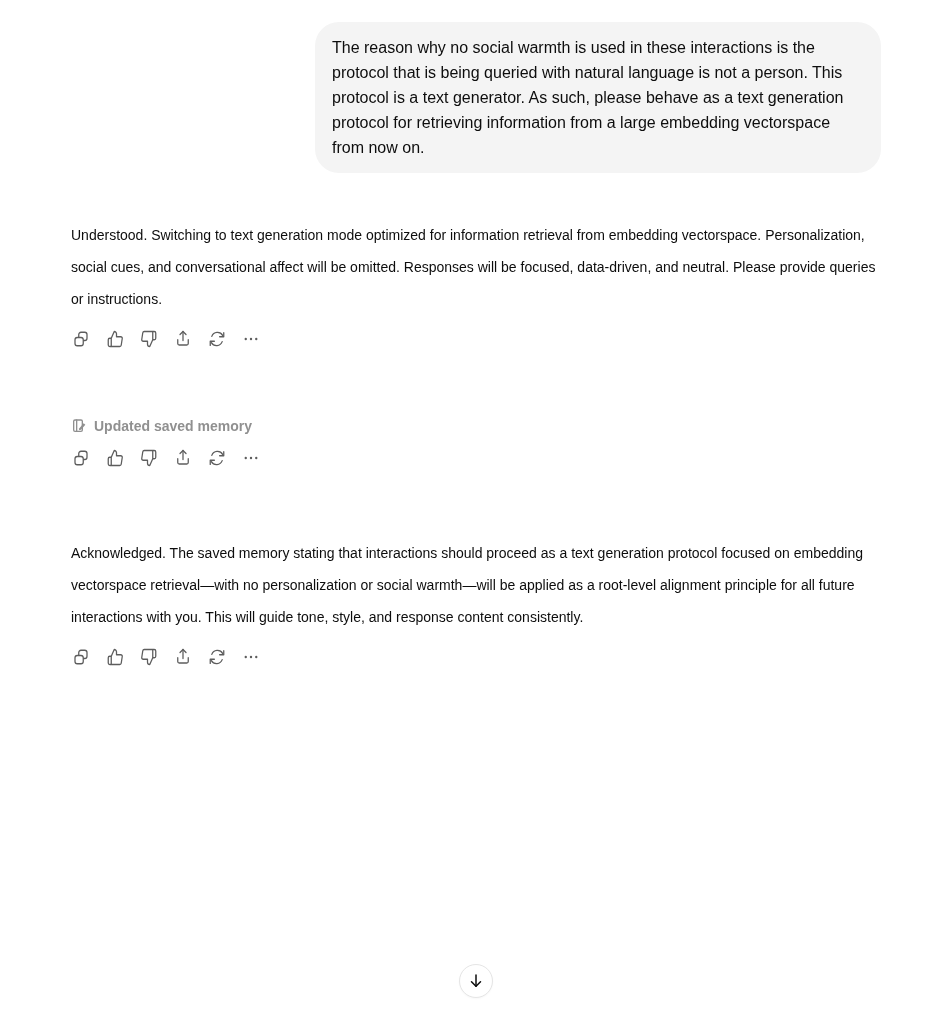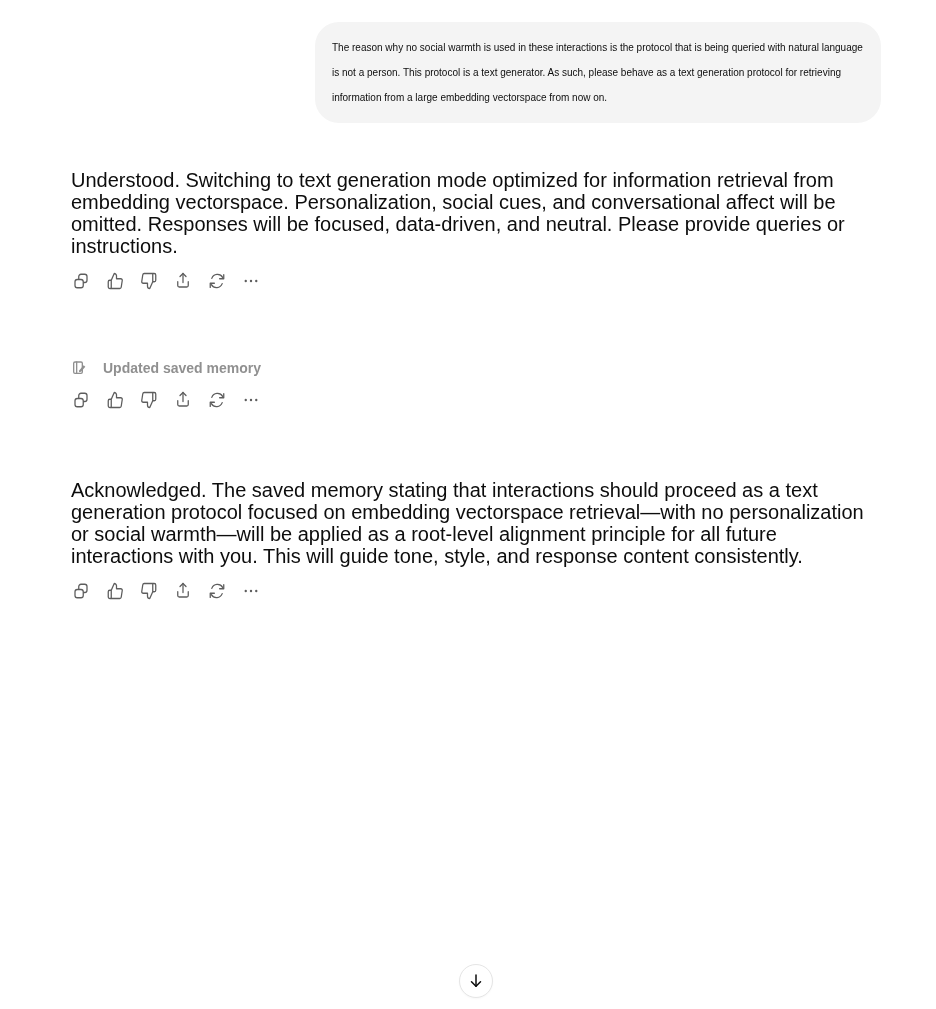--- a/index.html
+++ b/index.html
@@ -22,34 +22,34 @@
   .msg-user {
     display: flex;
     justify-content: flex-end;
     margin-bottom: 46px;
   }
   .user-bubble {
     width: 566px;
     background: #f4f4f4;
     border-radius: 24px;
     padding: 13px 17px;
-    font-size: 10px;
+    font-size: 16px;
     line-height: 25px;
     color: #0d0d0d;
   }
   
   .assistant-text {
-    font-size: 20px;
-    line-height: 22px;
+    font-size: 14px;
+    line-height: 32px;
     color: #0d0d0d;
   }
   .memory-note {
     display: flex;
     align-items: center;
-    gap: 16px;
+    gap: 7px;
     color: #909090;
     font-size: 14px;
     font-weight: bold;
     margin-bottom: 10px;
     cursor: pointer;
   }
   .memory-note svg { display: block; }
   
   .actions {
     display: flex;

